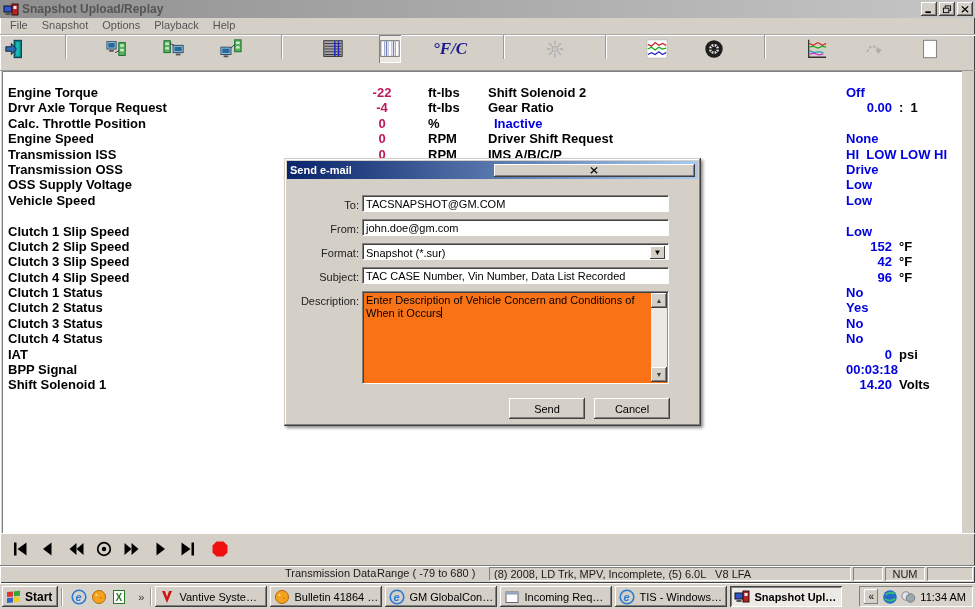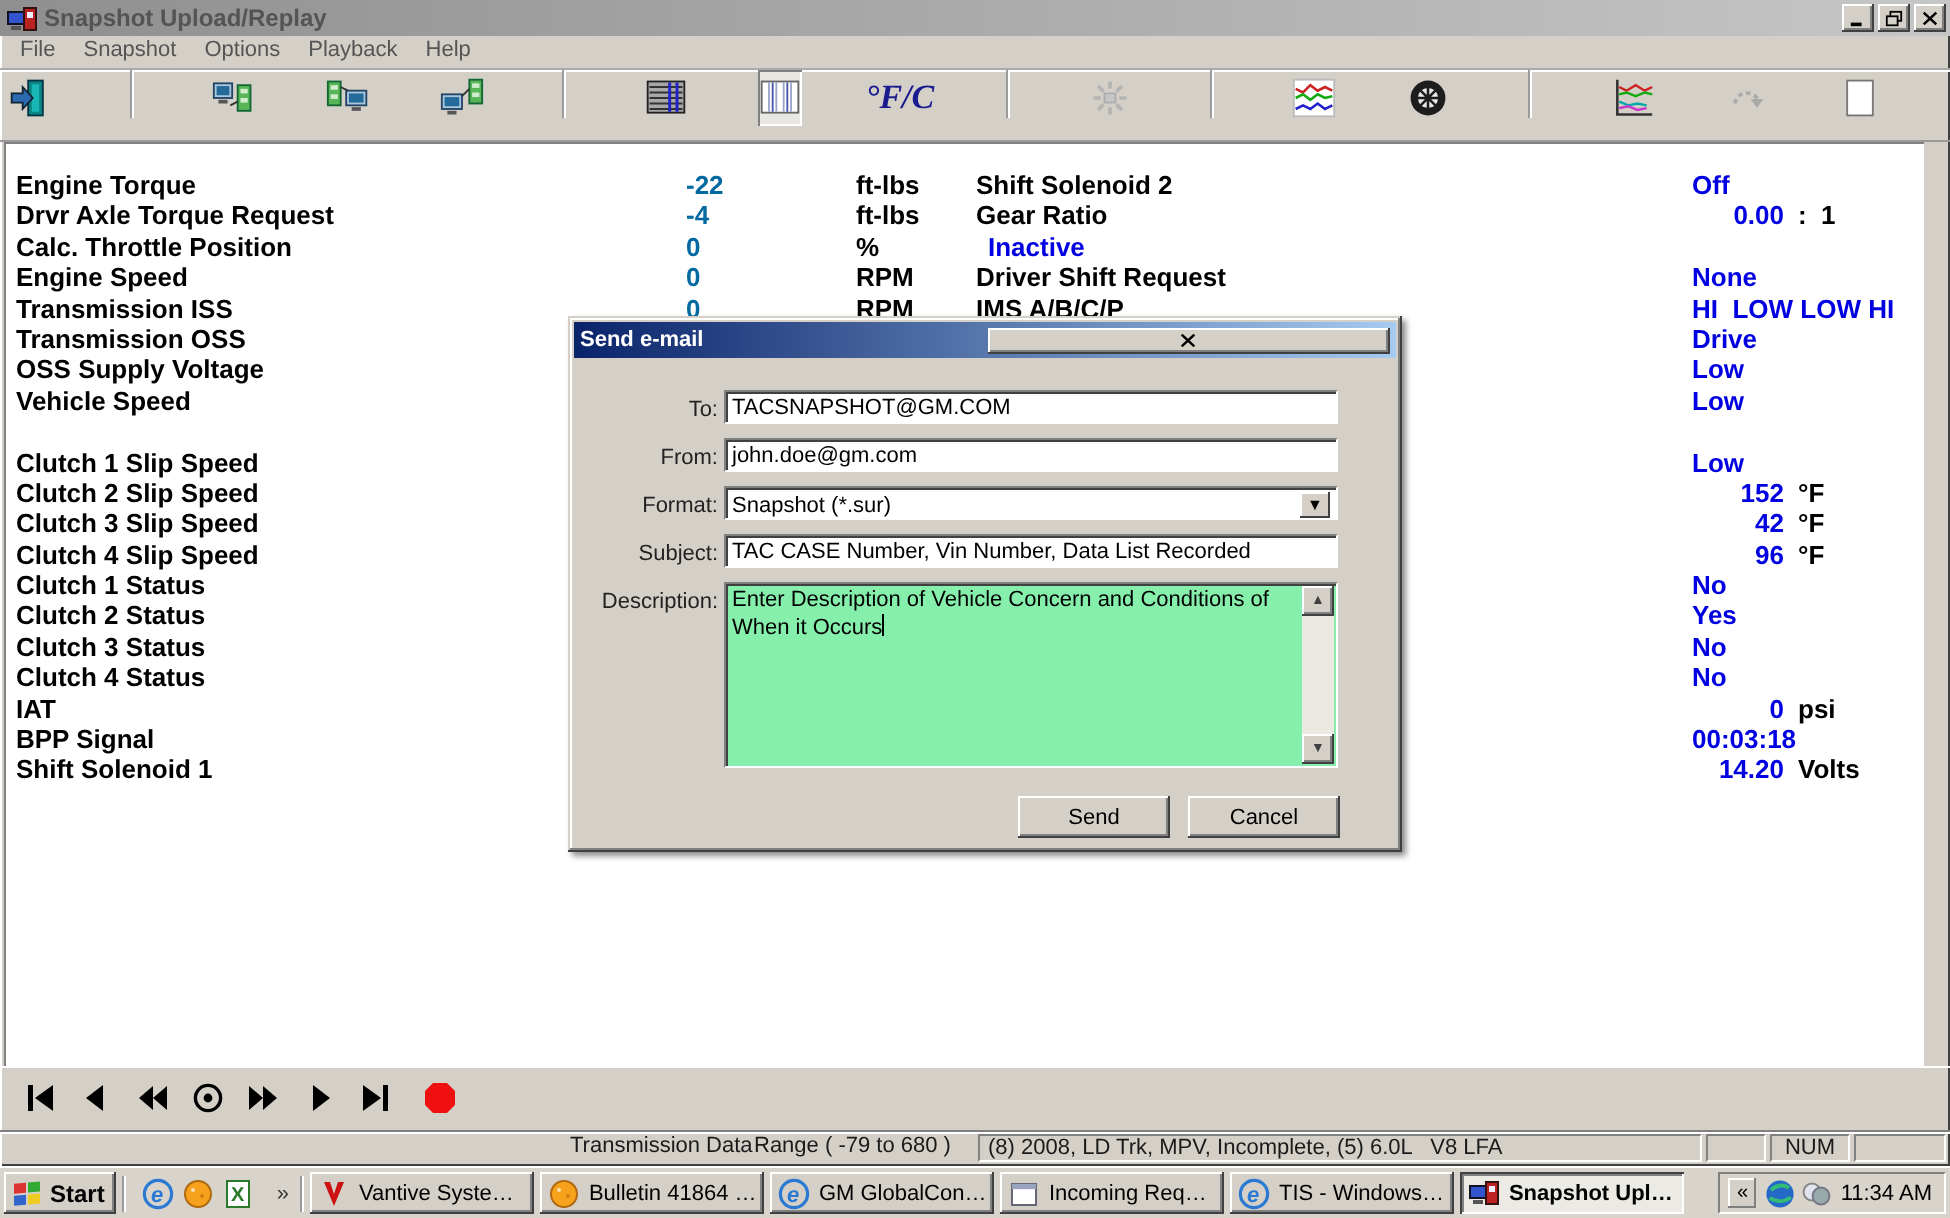--- a/index.html
+++ b/index.html
@@ -34,21 +34,21 @@
   .fc-text { font-family:"Liberation Serif", serif; font-weight:bold; font-size:17px;
     color:#1b1b8f; font-style:italic; }
 
   
   .content { position:relative; margin:0 13px 0 2px; height:462px; background:#fff;
     border-left:1px solid #808080; border-top:1px solid #808080; overflow:hidden; }
   .datarows { padding-top:13px; }
   .drow { display:flex; height:15.4px; line-height:15.4px; font-size:13px; font-weight:bold;
     white-space:pre; padding-left:5px; }
   .c-p1 { width:335px; color:#000; overflow:visible; }
-  .c-v1 { width:78px; text-align:left; color:#0369a1; }
+  .c-v1 { width:78px; text-align:center; color:#be185d; }
   .c-u1 { width:67px; padding-left:7px; color:#000; }
   .c-p2 { width:352px; color:#000; }
   .c-rv { width:52px; color:#0000e0; overflow:visible; }
   .c-rv.r { text-align:right; }
   .c-rv.l { text-align:left; padding-left:6px; }
   .c-ru { padding-left:7px; color:#000; }
 
   
   .dialog { position:absolute; left:281px; top:86px; width:417px; height:268px; z-index:10;
     background:#d4d0c8;
@@ -60,21 +60,21 @@
   .dlg-label { position:absolute; font-size:11px; color:#222; text-align:right; width:72px; }
   .dlg-field { position:absolute; left:78px; width:307px; height:17px; background:#fff;
     border:1px solid; border-color:#808080 #fff #fff #808080;
     box-shadow: inset 1px 1px 0 #404040; font-size:11px; color:#000;
     padding:2px 3px 0 3px; white-space:nowrap; overflow:hidden; }
   .dlg-select { display:flex; }
   .dlg-select .sel-text { flex:1; padding-top:1px; }
   .dd-btn { width:15px; height:13px; margin-top:0px; background:#d4d0c8; display:flex;
     align-items:center; justify-content:center;
     box-shadow: inset -1px -1px 0 #404040, inset 1px 1px 0 #fff; font-size:8px; color:#000; }
-  .dlg-ta { position:absolute; left:78px; top:133px; width:307px; height:93px; background:#86efac;
+  .dlg-ta { position:absolute; left:78px; top:133px; width:307px; height:93px; background:#f97316;
     border:1px solid; border-color:#808080 #fff #fff #808080; box-shadow: inset 1px 1px 0 #404040;
     font-size:11px; color:#000; }
   .ta-text { position:absolute; left:3px; top:2px; right:19px; line-height:13px; }
   .caret { display:inline-block; width:1px; height:11px; background:#000; vertical-align:-1px; }
   .ta-scroll { position:absolute; right:1px; top:1px; width:16px; bottom:1px; background:#ece9e2; }
   .sc-btn { position:absolute; left:0; width:16px; height:15px; background:#d4d0c8;
     display:flex; align-items:center; justify-content:center; font-size:7px; color:#404040;
     box-shadow: inset -1px -1px 0 #404040, inset 1px 1px 0 #fff, inset -2px -2px 0 #808080; }
   .dlg-btn { position:absolute; width:76px; height:21px; background:#d4d0c8; font-size:11px;
     color:#000; display:flex; align-items:center; justify-content:center;

